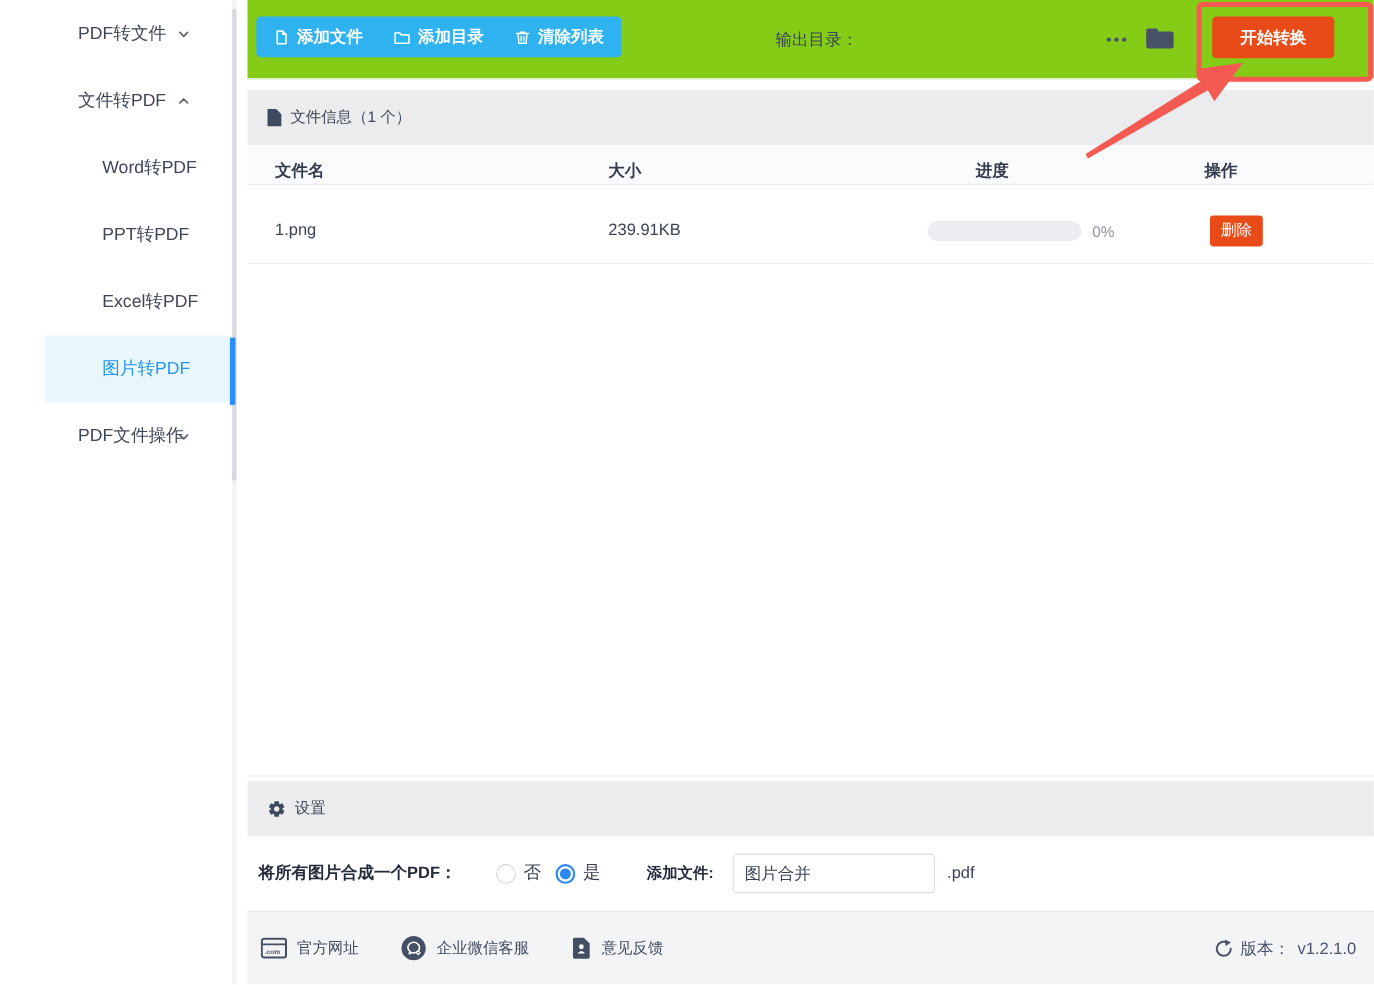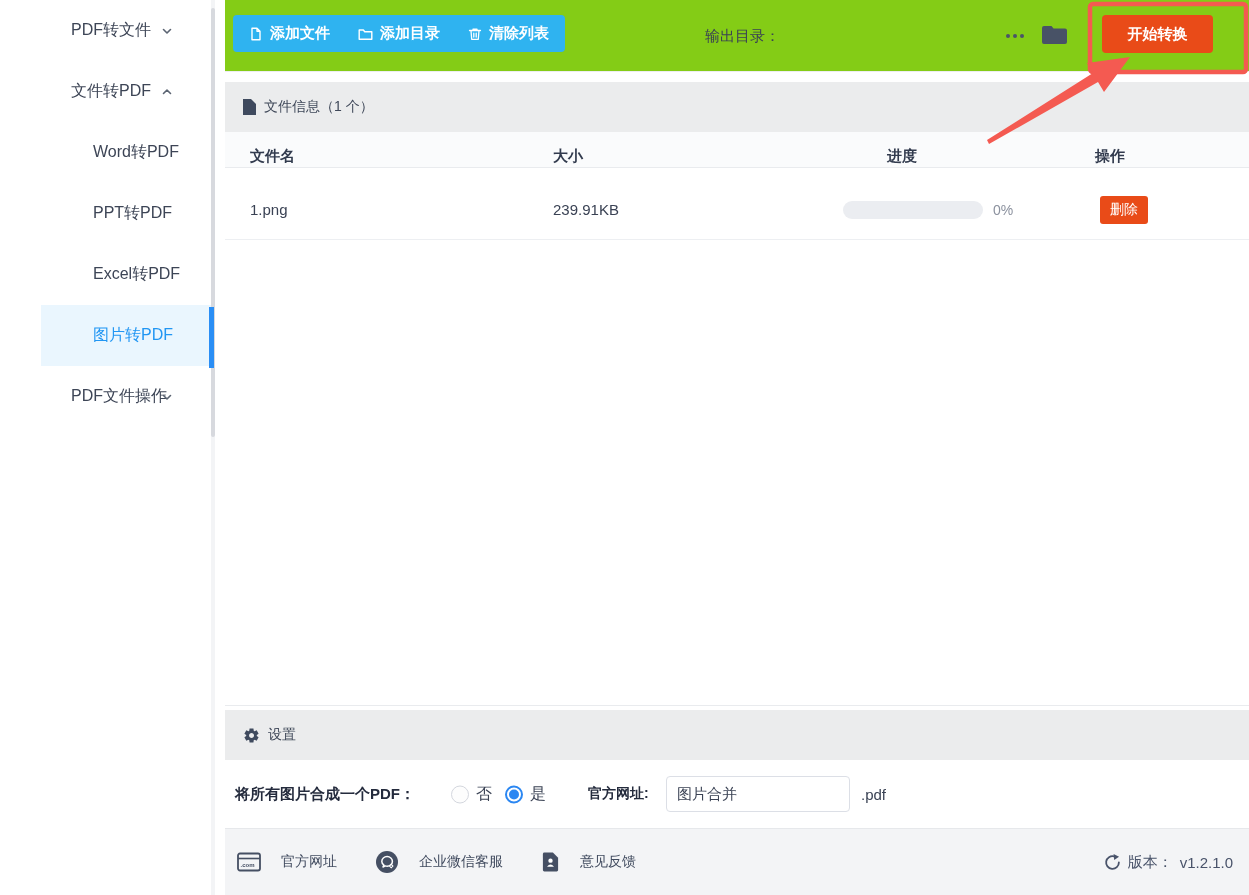--- a/index.html
+++ b/index.html
@@ -75,21 +75,21 @@
   .radio.on::after { content:""; position:absolute; left:50%; top:50%; width:10px; height:10px;
                      margin:-5px 0 0 -5px; border-radius:50%; background:#2b87f2; }
   .name-label { left:363px; font-size:14px; font-weight:700; color:#242b3d; }
   .name-input { left:441px; width:184px; height:36px; border:1px solid #dcdfe6; border-radius:4px;
                 padding:0 10px; font-size:15px; color:#3a4254; font-family:inherit; }
   .ext { left:636px; font-size:15px; color:#3a4254; }
 
   .footer { position:absolute; top:828px; left:0; right:0; height:67px; background:#f3f4f6;
             border-top:1px solid #e6e8eb; }
   .f-links { position:absolute; left:12px; top:0; height:100%; display:flex; align-items:center; gap:38px; }
-  .f-link { display:flex; align-items:center; gap:20px; font-size:14px; color:#414b5f; cursor:pointer; }
+  .f-link { display:flex; align-items:center; gap:9px; font-size:14px; color:#414b5f; cursor:pointer; }
   .f-version { position:absolute; right:16px; top:0; height:100%; display:flex; align-items:center;
                gap:7px; font-size:15px; color:#49536a; }
 
   .annotation { position:absolute; left:0; top:0; width:1249px; height:895px; z-index:40; pointer-events:none; }
 </style>
 </head>
 <body>
 
 <div class="app">
 
@@ -203,21 +203,21 @@
     <div class="setrow">
       <span class="merge-q">将所有图片合成一个PDF：</span>
       <label class="radio-wrap rw-no">
         <span class="radio"></span>
         <span>否</span>
       </label>
       <label class="radio-wrap rw-yes">
         <span class="radio on"></span>
         <span>是</span>
       </label>
-      <span class="name-label">官方网址:</span>
+      <span class="name-label">添加文件:</span>
       <input class="name-input" type="text" value="图片合并" style="">
       <span class="ext">.pdf</span>
     </div>
 
     <footer class="footer">
       <div class="f-links">
         <div class="f-link">
           <svg width="24" height="20" viewBox="0 0 24 20">
               <rect x="1" y="1.5" width="22" height="17" rx="2" fill="none" stroke="#454f63" stroke-width="1.8"></rect>
               <line x1="1" y1="6.5" x2="23" y2="6.5" stroke="#454f63" stroke-width="1.6"></line>

